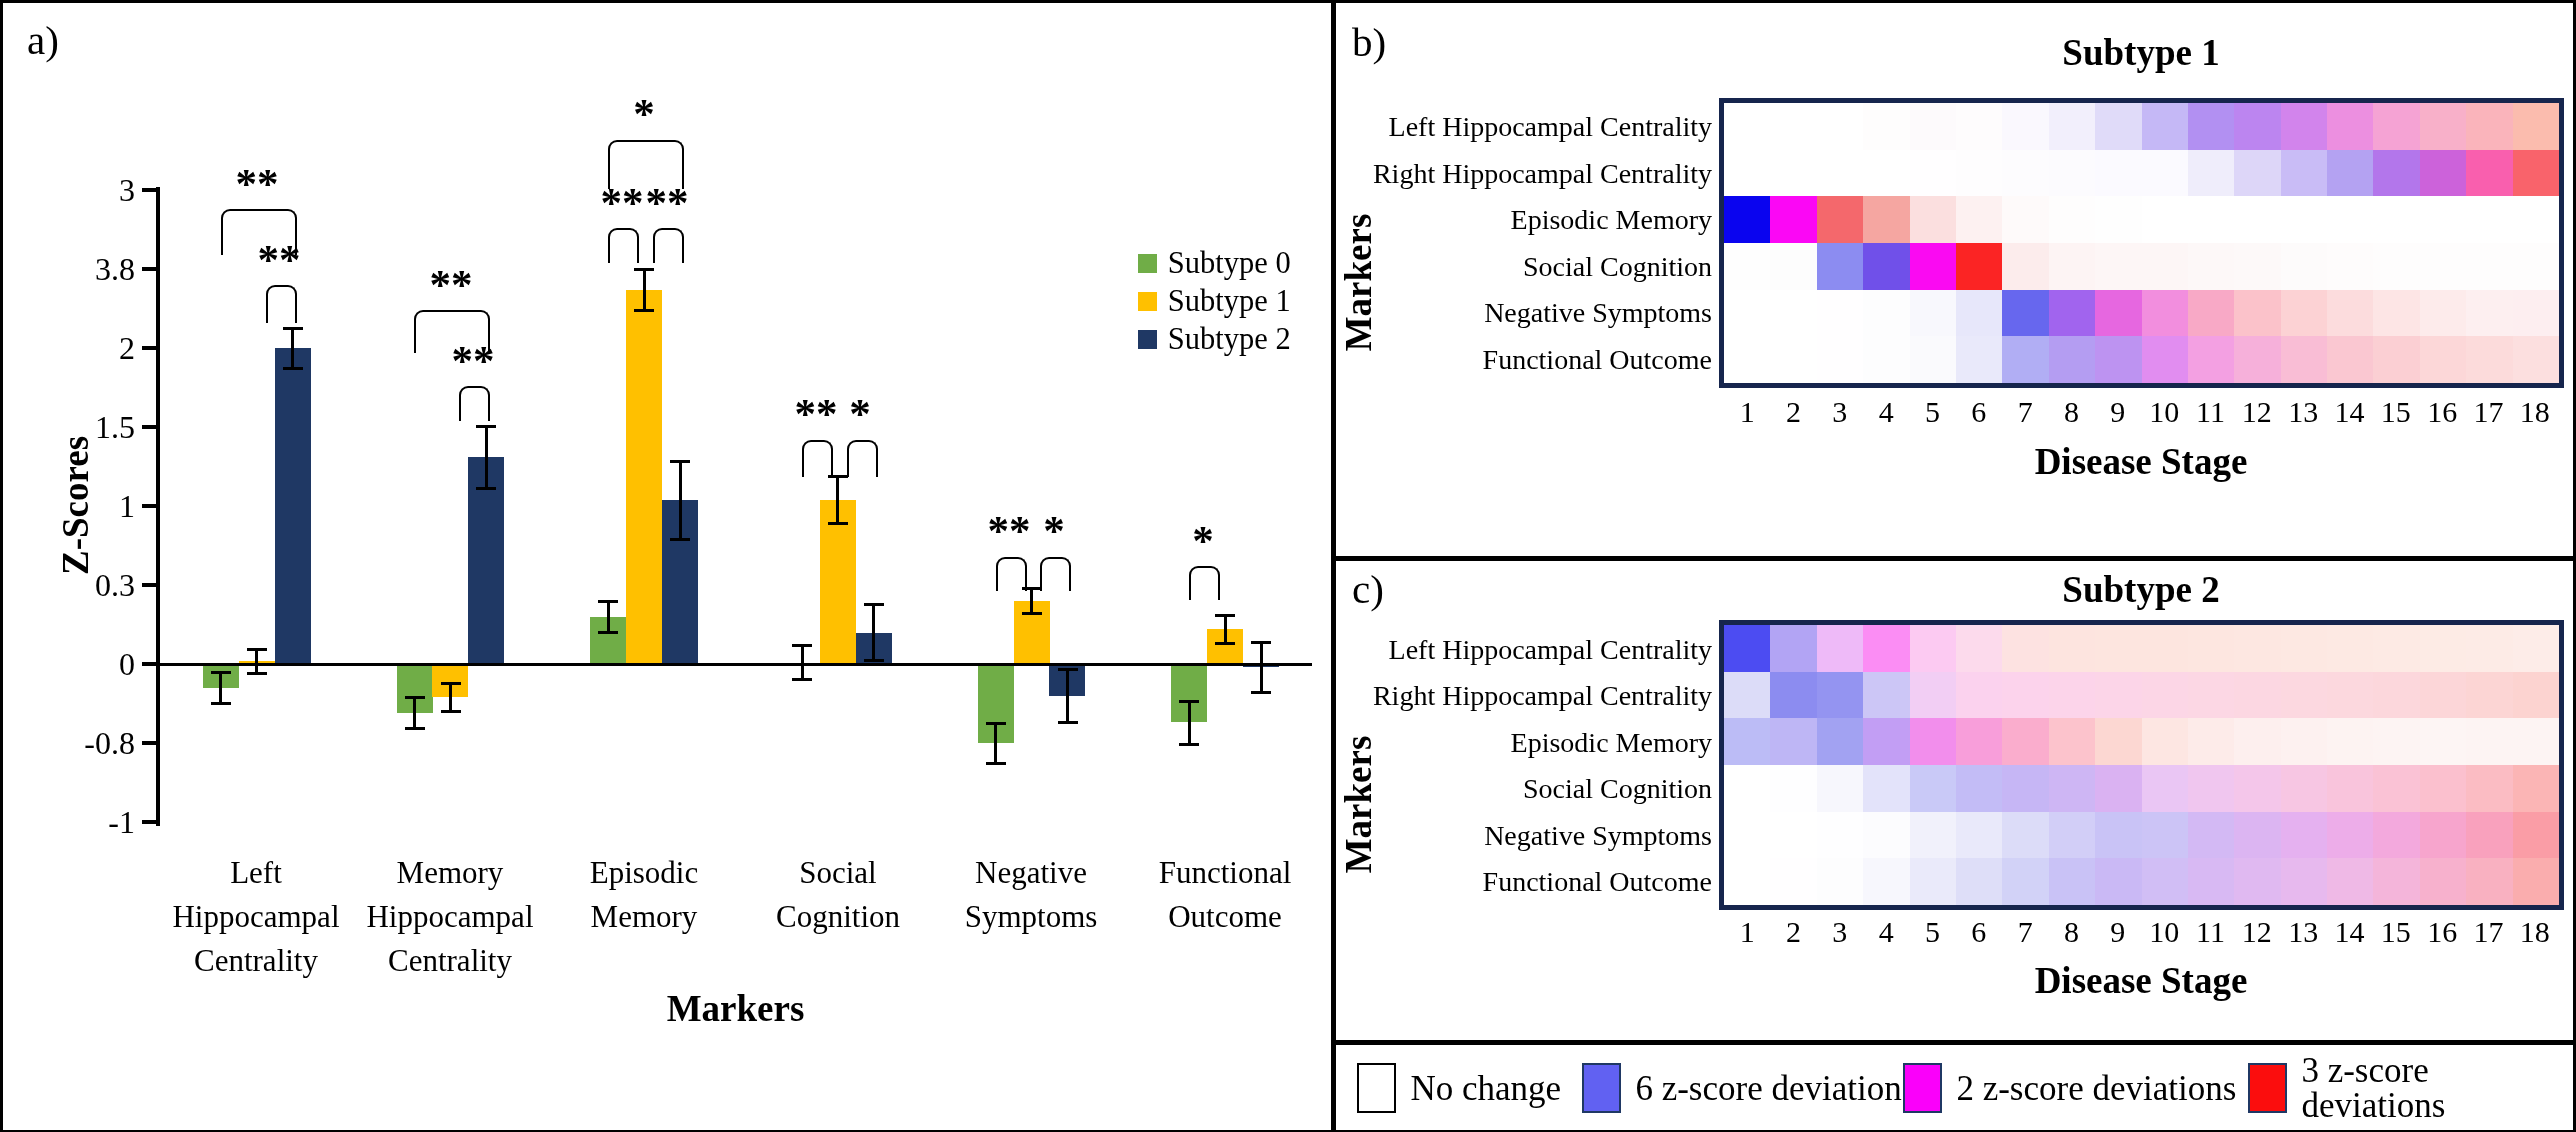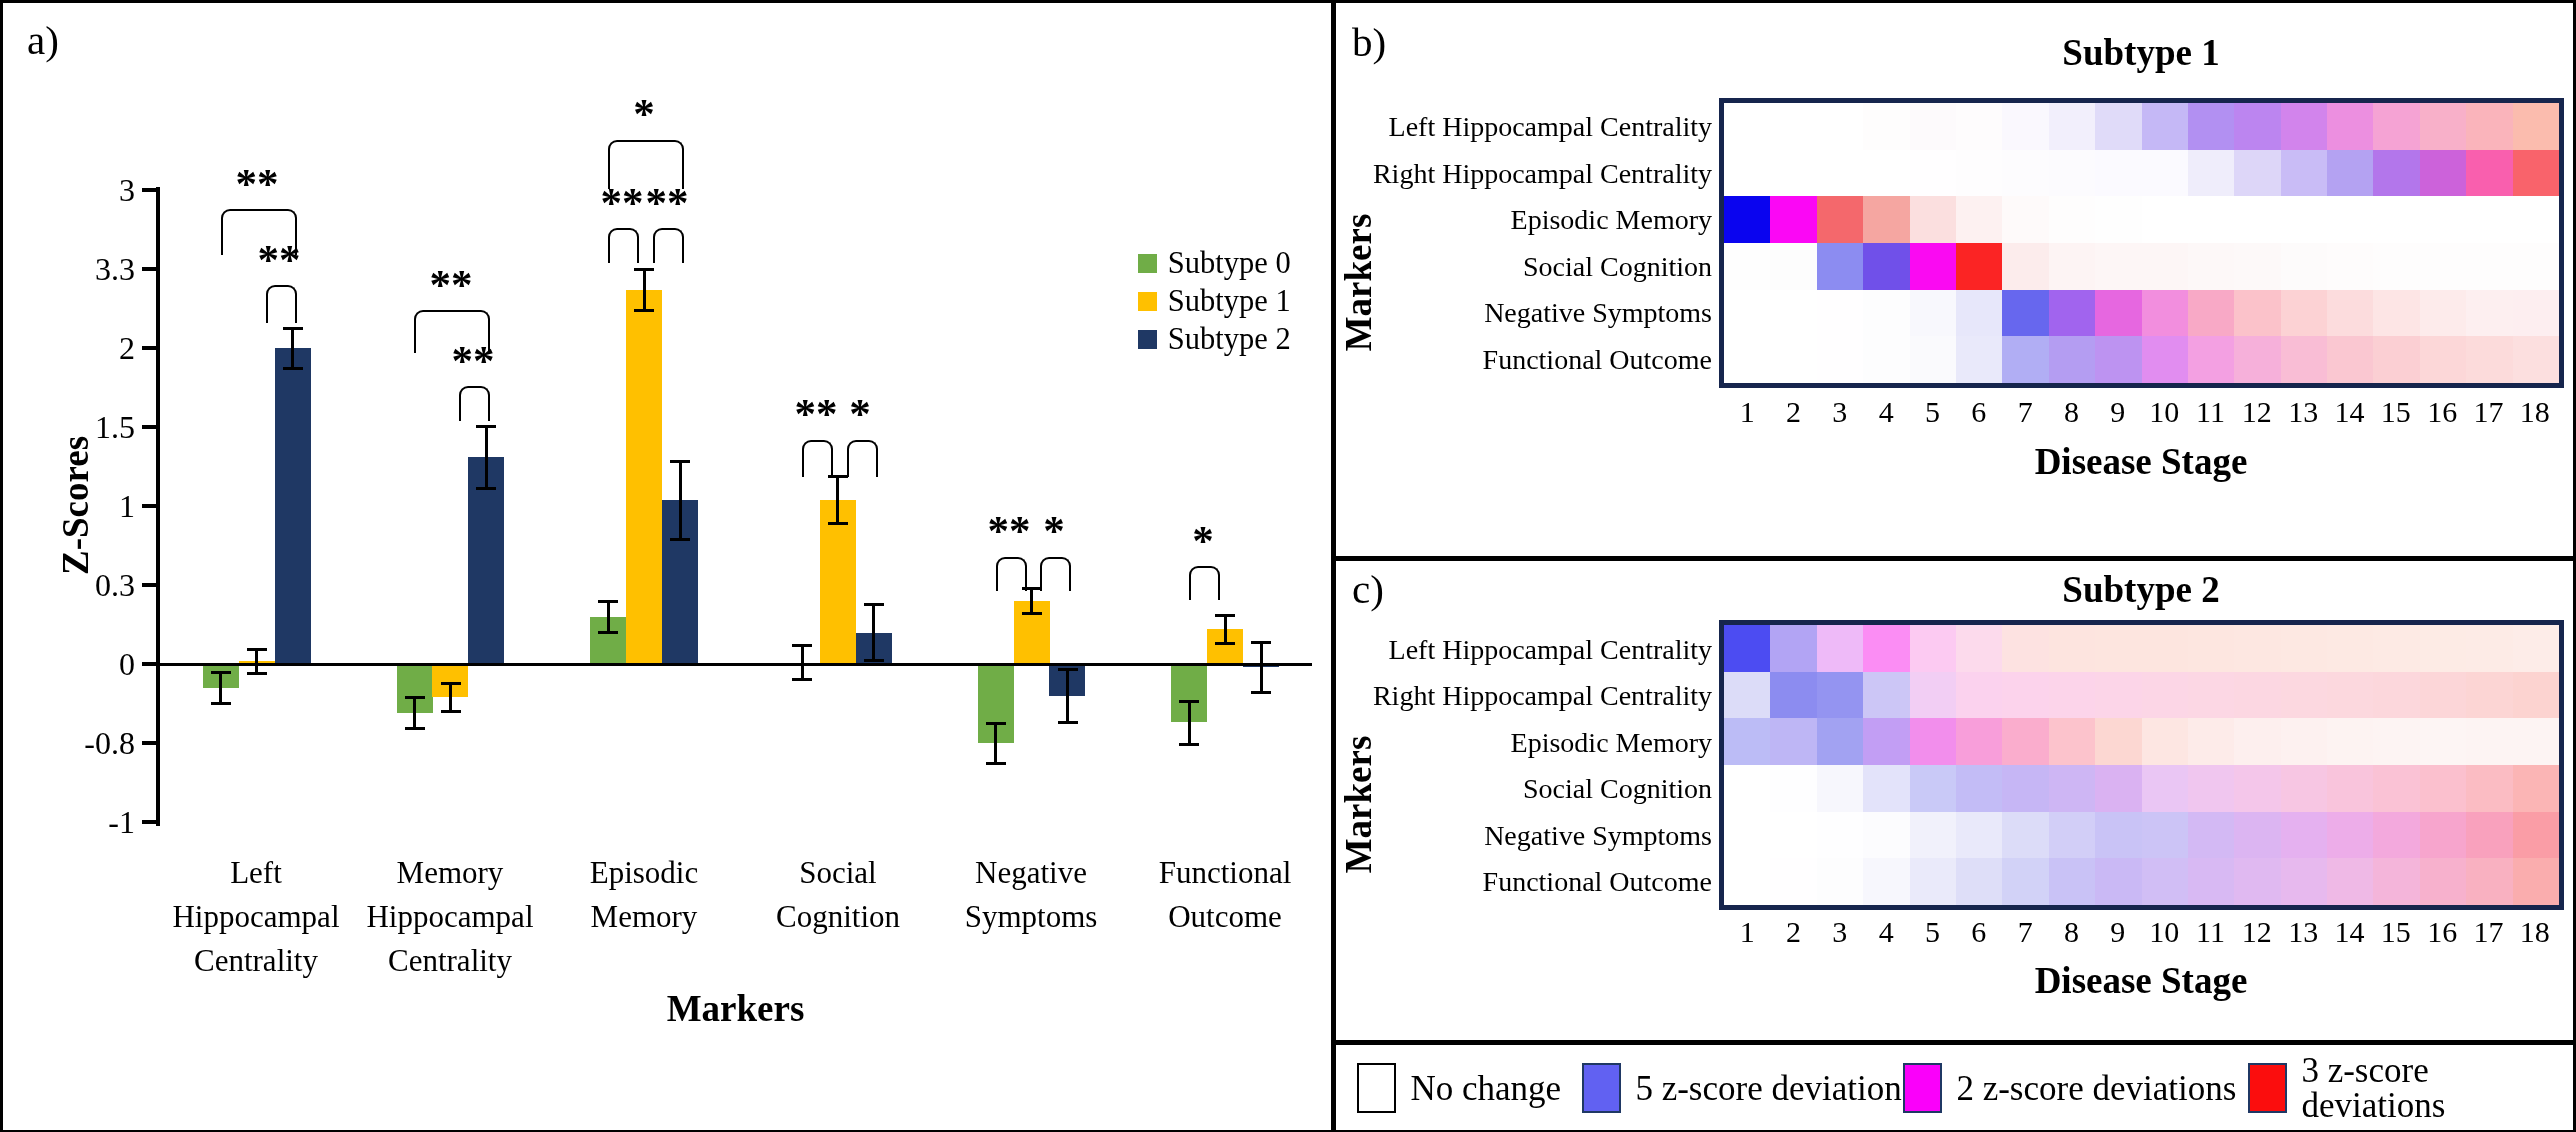--- a/index.html
+++ b/index.html
@@ -52,21 +52,21 @@
 
   <section>
     <div class="pletter" style="left:27px;top:20px;">a)</div>
     <div class="rot-label" style="left:-104px;top:486px;">Z-Scores</div>
     <div class="a-xlabel" style="top:987px;">Markers</div>
     <div id="a-plot">
         <div class="a-axis" style="left: 156px; top: 187px; width: 3.6px; height: 639px;"></div>
         <div class="a-axis" style="left: 142px; top: 188px; width: 14.4px; height: 3.6px;"></div>
         <div class="a-ticklabel" style="top: 172px;">3</div>
         <div class="a-axis" style="left: 142px; top: 267px; width: 14.4px; height: 3.6px;"></div>
-        <div class="a-ticklabel" style="top: 251px;">3.3</div>
+        <div class="a-ticklabel" style="top: 251px;">3.8</div>
         <div class="a-axis" style="left: 142px; top: 346px; width: 14.4px; height: 3.6px;"></div>
         <div class="a-ticklabel" style="top: 330px;">2</div>
         <div class="a-axis" style="left: 142px; top: 425px; width: 14.4px; height: 3.6px;"></div>
         <div class="a-ticklabel" style="top: 409px;">1.5</div>
         <div class="a-axis" style="left: 142px; top: 504px; width: 14.4px; height: 3.6px;"></div>
         <div class="a-ticklabel" style="top: 488px;">1</div>
         <div class="a-axis" style="left: 142px; top: 583px; width: 14.4px; height: 3.6px;"></div>
         <div class="a-ticklabel" style="top: 567px;">0.3</div>
         <div class="a-axis" style="left: 142px; top: 662px; width: 14.4px; height: 3.6px;"></div>
         <div class="a-ticklabel" style="top: 646px;">0</div>
@@ -496,21 +496,21 @@
     <div class="hm-xlabel" style="top:962px;">Disease Stage</div>
   </section>
 
   <section id="bottom-legend">
       <div class="bl-item" style="left: 1357px;">
         <div class="bl-box" style="background: rgb(255, 255, 255); border: 2.7px solid rgb(0, 0, 0);"></div>
         <div class="bl-text">No change</div>
       </div>
       <div class="bl-item" style="left: 1582px;">
         <div class="bl-box" style="background: rgb(97, 97, 242); border: 2.7px solid rgb(31, 56, 100);"></div>
-        <div class="bl-text">5 z-score deviation</div>
+        <div class="bl-text">6 z-score deviation</div>
       </div>
       <div class="bl-item" style="left: 1903px;">
         <div class="bl-box" style="background: rgb(250, 0, 250); border: 2.7px solid rgb(31, 56, 100);"></div>
         <div class="bl-text">2 z-score deviations</div>
       </div>
       <div class="bl-item" style="left: 2248px;">
         <div class="bl-box" style="background: rgb(251, 13, 13); border: 2.7px solid rgb(31, 56, 100);"></div>
         <div class="bl-text">3 z-score deviations</div>
       </div>
     </section>

